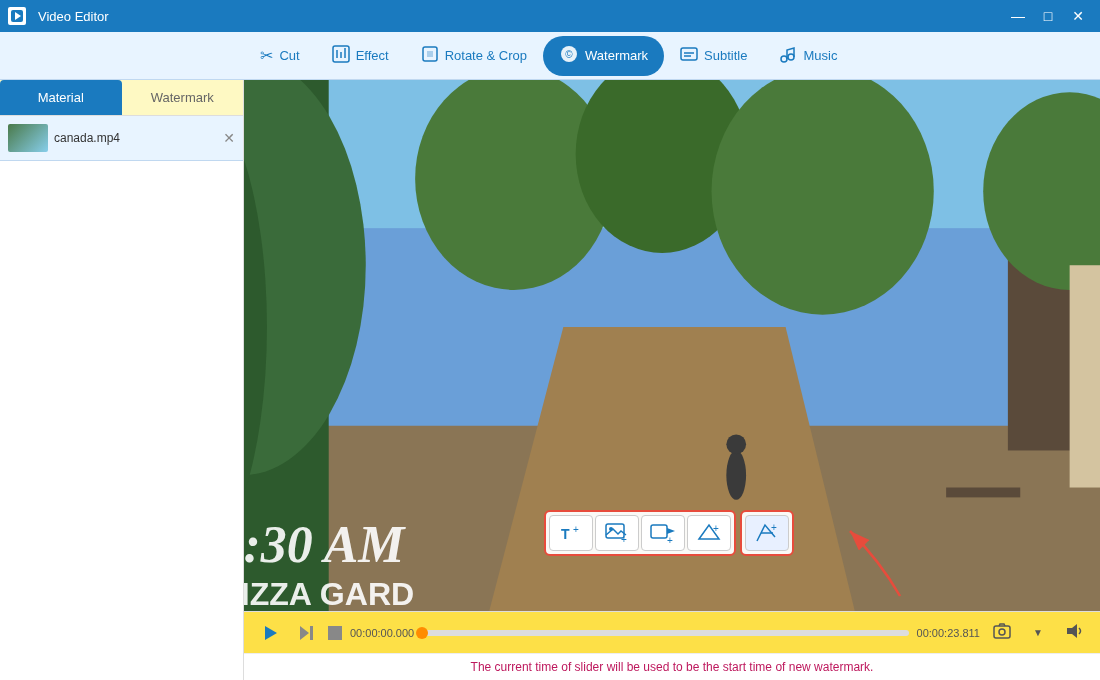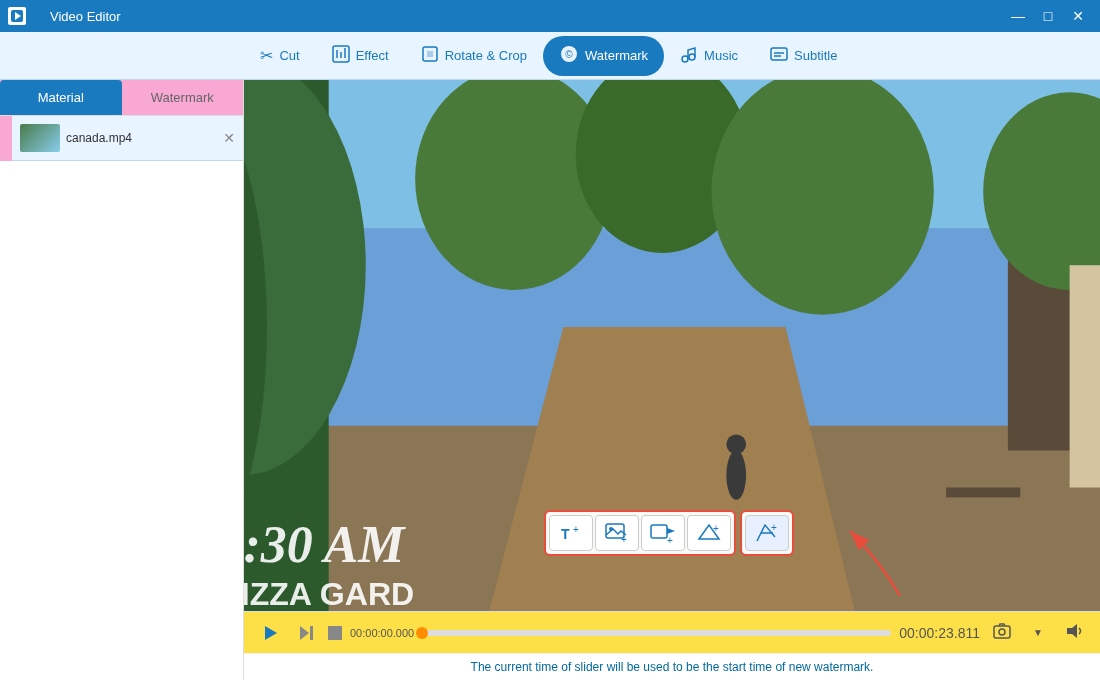--- a/index.html
+++ b/index.html
@@ -19,21 +19,21 @@
       display: flex;
       align-items: center;
       justify-content: space-between;
       padding: 0 8px;
       color: white;
       font-size: 13px;
     }
     .title-bar-left {
       display: flex;
       align-items: center;
-      gap: 24px;
+      gap: 12px;
       justify-content: flex-end;
     }
     .title-bar-icon {
       width: 18px;
       height: 18px;
       background: #fff;
       border-radius: 2px;
       display: flex; align-items: center; justify-content: center;
     }
     .title-bar-controls {
@@ -85,21 +85,21 @@
 
     
     .main-area {
       display: flex;
       height: calc(680px - 32px - 48px);
     }
 
     
     .left-panel {
       width: 244px;
-      background: #f9a8d4;
+      background: #fef9c3;
       border-right: 1px solid #ddd;
       display: flex;
       flex-direction: column;
     }
     .left-panel-tabs {
       display: flex;
       border-bottom: 1px solid #ddd;
     }
     .panel-tab {
       flex: 1;
@@ -227,21 +227,21 @@
       width: 12px;
       height: 12px;
       background: #ff8c00;
       border-radius: 50%;
       position: absolute;
       top: -3px;
       left: 0%;
       transform: translateX(-50%);
     }
     .time-end {
-      font-size: 14px;
+      font-size: 11px;
       color: #555;
       white-space: nowrap;
     }
     .camera-btn {
       width: 28px;
       height: 28px;
       background: transparent;
       border: none;
       cursor: pointer;
       color: #555;
@@ -255,42 +255,41 @@
       cursor: pointer;
       color: #555;
       font-size: 16px;
     }
 
     
     .status-bar {
       background: white;
       padding: 6px 12px;
       font-size: 12px;
-      color: #0369a1;
+      color: #be185d;
       text-align: center;
       border-top: 1px solid #eee;
     }
 
     
     .arrow-svg {
       position: absolute;
       bottom: 30px;
       right: 220px;
       pointer-events: none;
     }
 
     
     .video-thumbnail {
       display: flex;
       align-items: center;
       gap: 6px;
       padding: 8px;
       background: #e8f4ff;
       border-bottom: 1px solid #c0d8f0;
-      margin-left: 12px;
     }
     .thumb-img {
       width: 40px;
       height: 28px;
       background: linear-gradient(135deg, #4a7a4a, #87CEEB);
       border-radius: 2px;
     }
     .thumb-name {
       font-size: 12px;
       color: #333;
@@ -352,36 +351,36 @@
       <svg width="20" height="20" viewBox="0 0 20 20">
           <circle cx="10" cy="10" r="8" fill="white" opacity="0.9"></circle>
           <text x="10" y="14" text-anchor="middle" font-size="10" fill="#1a7abf">©</text>
         </svg>
     </span>
     <span>Watermark</span>
   </div>
   <div class="tab-item">
     <span class="tab-icon">
       <svg width="18" height="18" viewBox="0 0 18 18" fill="none">
+          <rect x="1" y="3" width="16" height="12" rx="2" stroke="#1a7abf" stroke-width="1.5"></rect>
+          <line x1="4" y1="8" x2="14" y2="8" stroke="#1a7abf" stroke-width="1.5"></line>
+          <line x1="4" y1="11" x2="11" y2="11" stroke="#1a7abf" stroke-width="1.5"></line>
+        </svg>
+    </span>
+    <span>Subtitle</span>
+  </div>
+  <div class="tab-item">
+    <span class="tab-icon">
+      <svg width="18" height="18" viewBox="0 0 18 18" fill="none">
           <path d="M8 14V5l7-2v9" stroke="#1a7abf" stroke-width="1.5"></path>
           <circle cx="5" cy="14" r="3" stroke="#1a7abf" stroke-width="1.5"></circle>
           <circle cx="12" cy="12" r="3" stroke="#1a7abf" stroke-width="1.5"></circle>
         </svg>
     </span>
     <span>Music</span>
-  </div>
-  <div class="tab-item">
-    <span class="tab-icon">
-      <svg width="18" height="18" viewBox="0 0 18 18" fill="none">
-          <rect x="1" y="3" width="16" height="12" rx="2" stroke="#1a7abf" stroke-width="1.5"></rect>
-          <line x1="4" y1="8" x2="14" y2="8" stroke="#1a7abf" stroke-width="1.5"></line>
-          <line x1="4" y1="11" x2="11" y2="11" stroke="#1a7abf" stroke-width="1.5"></line>
-        </svg>
-    </span>
-    <span>Subtitle</span>
   </div>
 </div>
 
 <div class="main-area">
 
   <div class="left-panel">
     <div class="left-panel-tabs">
       <button class="panel-tab active">Material</button>
       <button class="panel-tab">Watermark</button>
     </div>

